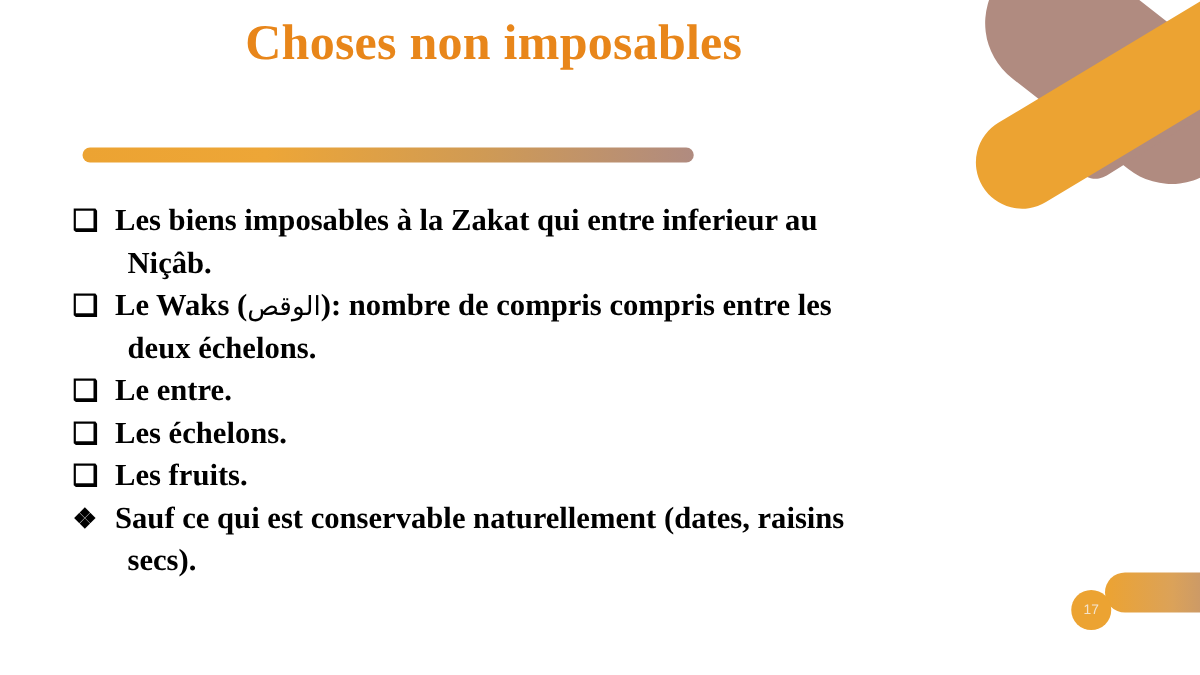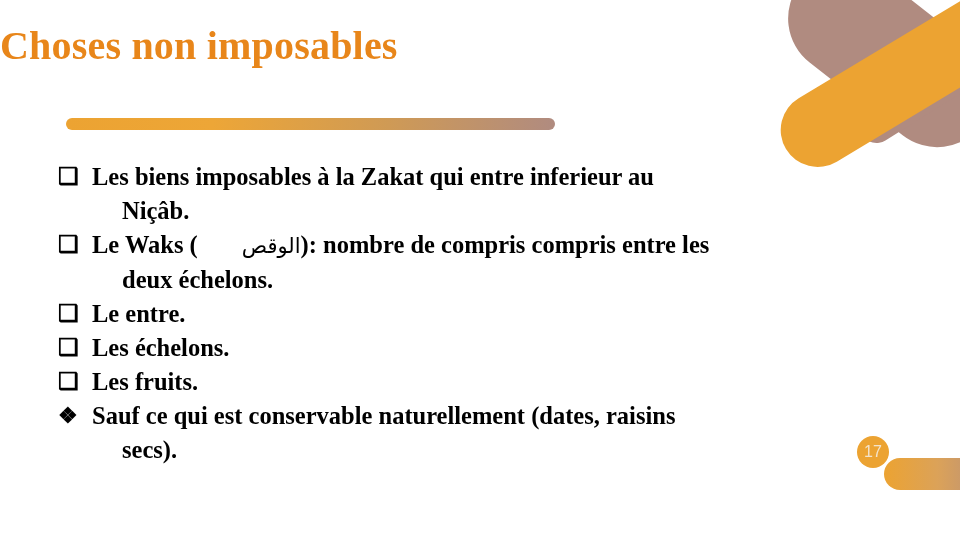--- a/index.html
+++ b/index.html
@@ -66,21 +66,21 @@
     border-radius: 16px;
     background: linear-gradient(90deg, #eca332 0%, #dba259 45%, #b08b80 100%);
   }
 
   
   .title-block {
     position: absolute;
     top: 8px;
     left: 0;
     width: 790px;
-    margin-top: 12px;
+    text-align: center;
   }
   .title-line {
     color: #e8861a;
     font-weight: bold;
     font-size: 40px;
     line-height: 52px;
     letter-spacing: 0.2px;
     white-space: pre;
   }
   .title-rule {
@@ -118,43 +118,42 @@
   .bullet-glyph.diamond {
     font-size: 22px;
   }
   .bullet-text {
     flex: 1 1 auto;
     text-indent: 0;
     padding-left: 2px;
   }
   .bullet-text .cont {
     display: block;
-    margin-left: 30px;
+    margin-left: 10px;
   }
   .arabic {
     font-family: "DejaVu Sans", sans-serif;
     font-size: 21px;
     font-weight: normal;
     direction: rtl;
     unicode-bidi: isolate;
-    margin-left: 44px;
   }
 
   
   .page-badge {
     position: absolute;
-    top: 436px;
+    top: 472px;
     left: 857px;
     width: 32px;
     height: 32px;
     border-radius: 50%;
     background: #eca332;
     color: #f3e3cb;
     font-family: "Liberation Sans", sans-serif;
-    font-size: 16px;
+    font-size: 11px;
     font-weight: normal;
     display: flex;
     align-items: center;
     justify-content: center;
   }
 
   
   .logo {
     position: absolute;
     top: 488px;

